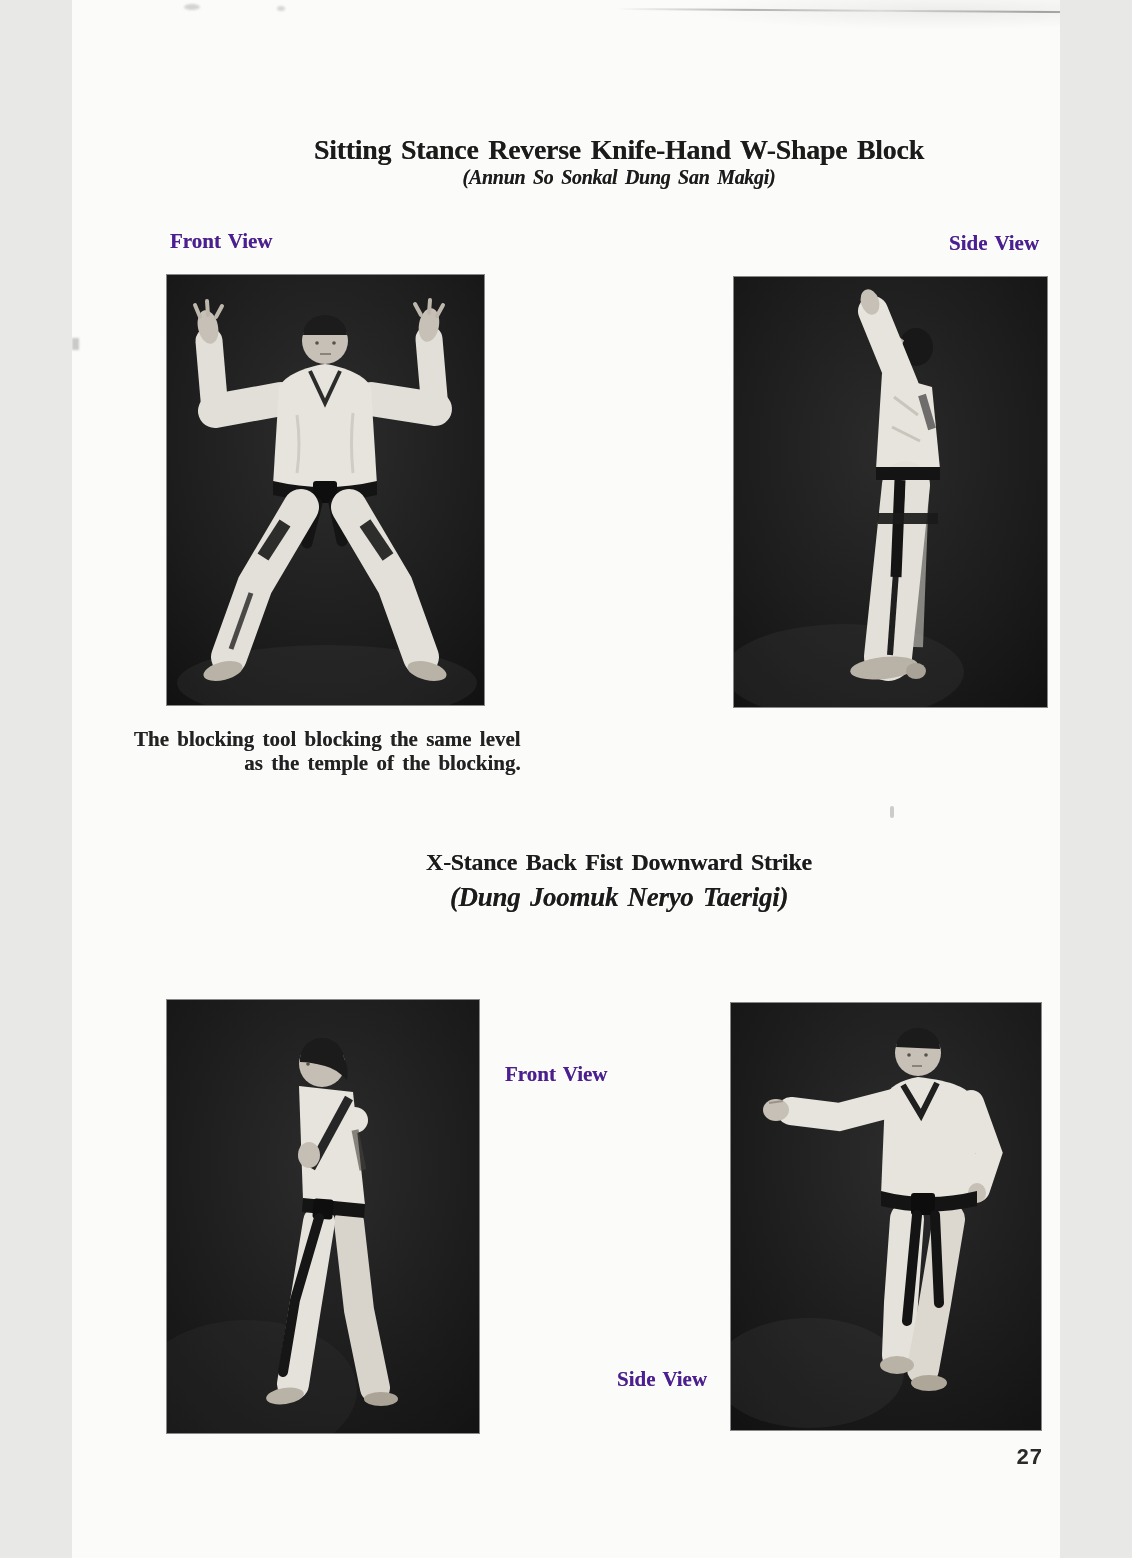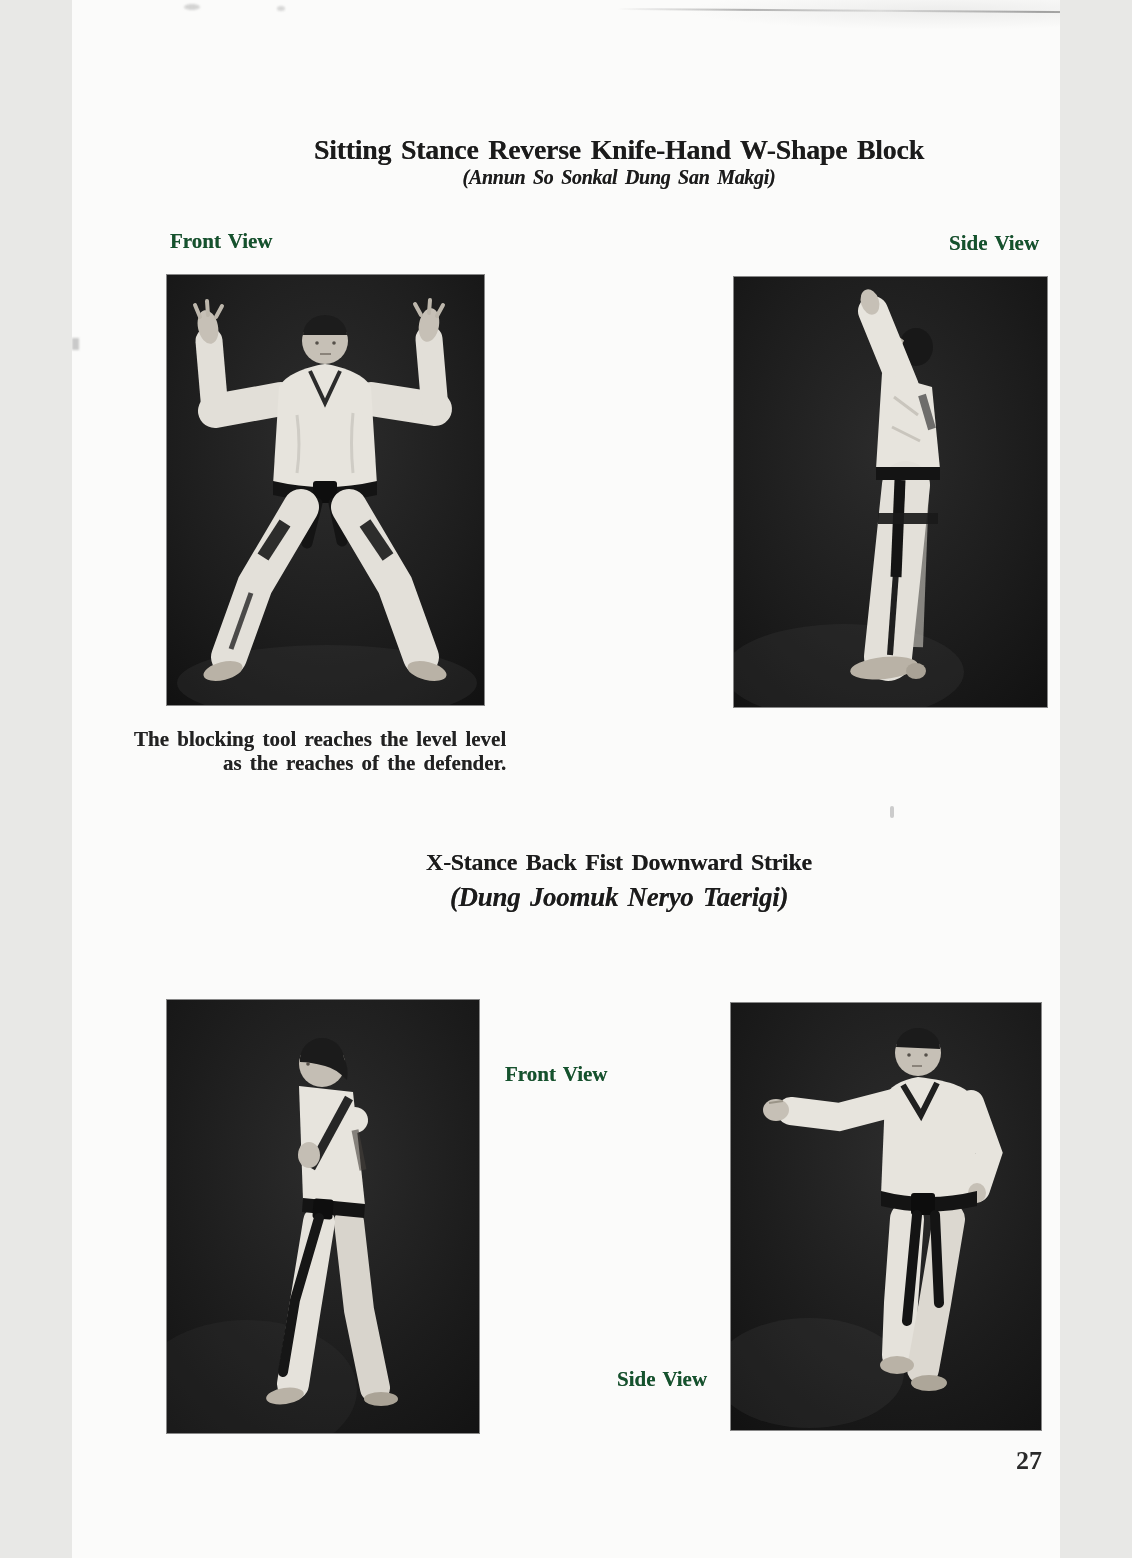--- a/index.html
+++ b/index.html
@@ -22,41 +22,41 @@
     text-shadow:0 0 .4px rgba(20,20,20,.6);
     word-spacing:3px; letter-spacing:-0.3px;
   }
   .title-1   { top:134px; font-size:28px; }
   .subtitle-1{ top:166px; font-size:20px; font-style:italic; }
   .title-2   { top:849px; font-size:24px; }
   .subtitle-2{ top:882px; font-size:27px; font-style:italic; }
 
   .view-label {
     position:absolute; margin:0;
-    font-size:21px; font-weight:bold; color:#14532d;
+    font-size:21px; font-weight:bold; color:#4c1d95;
     white-space:nowrap; word-spacing:2px;
     text-shadow:0 0 .4px rgba(20,20,20,.5);
   }
   .front-1 { left:98px;  top:229px; }
   .side-1  { left:877px; top:231px; }
   .front-2 { left:433px; top:1062px; }
   .side-2  { left:545px; top:1367px; }
 
   .caption {
     position:absolute; left:62px; top:727px; margin:0;
     font-size:21px; font-weight:bold; line-height:24px;
     color:#222; word-spacing:3px;
     text-shadow:0 0 .4px rgba(20,20,20,.5);
   }
   .caption span { display:block; }
 
   .page-number {
     position:absolute; left:944px; top:1446px; margin:0;
-    font-family:Liberation Serif, serif;
-    font-size:26px; font-weight:bold; color:#2a2a2a;
+    font-family:Liberation Mono, monospace;
+    font-size:22px; font-weight:bold; color:#2a2a2a;
   }
 
   
   .photo {
     position:absolute; margin:0; padding:0;
     background:#1b1b1b;
     box-shadow:0 0 0 1px rgba(40,40,40,.55);
   }
   .photo svg { display:block; }
   .photo-1 { left:95px;  top:275px;  width:317px; height:430px; }
@@ -195,22 +195,22 @@
         <rect x="144" y="236" width="60" height="11" fill="#1a1a1a" opacity="0.92"></rect>
       </g>
       <g>
         <ellipse cx="150" cy="391" rx="34" ry="11" fill="#b9b2a6" transform="rotate(-6 150 391)"></ellipse>
         <ellipse cx="182" cy="394" rx="10" ry="8" fill="#a9a296"></ellipse>
       </g>
     </svg>
   </figure>
 
   <p class="caption">
-    <span>The blocking tool reaches the level level</span>
-    <span>as the reaches of the defender.</span>
+    <span>The blocking tool blocking the same level</span>
+    <span>as the temple of the blocking.</span>
   </p>
 
   <h1 class="heading title-2">X-Stance Back Fist Downward Strike</h1>
   <h2 class="heading subtitle-2">(Dung Joomuk Neryo Taerigi)</h2>
 
   <p class="view-label front-2">Front View</p>
   <p class="view-label side-2">Side View</p>
 
   <figure class="photo photo-3">
     <svg viewBox="0 0 312 433" width="312" height="433" preserveAspectRatio="none">

